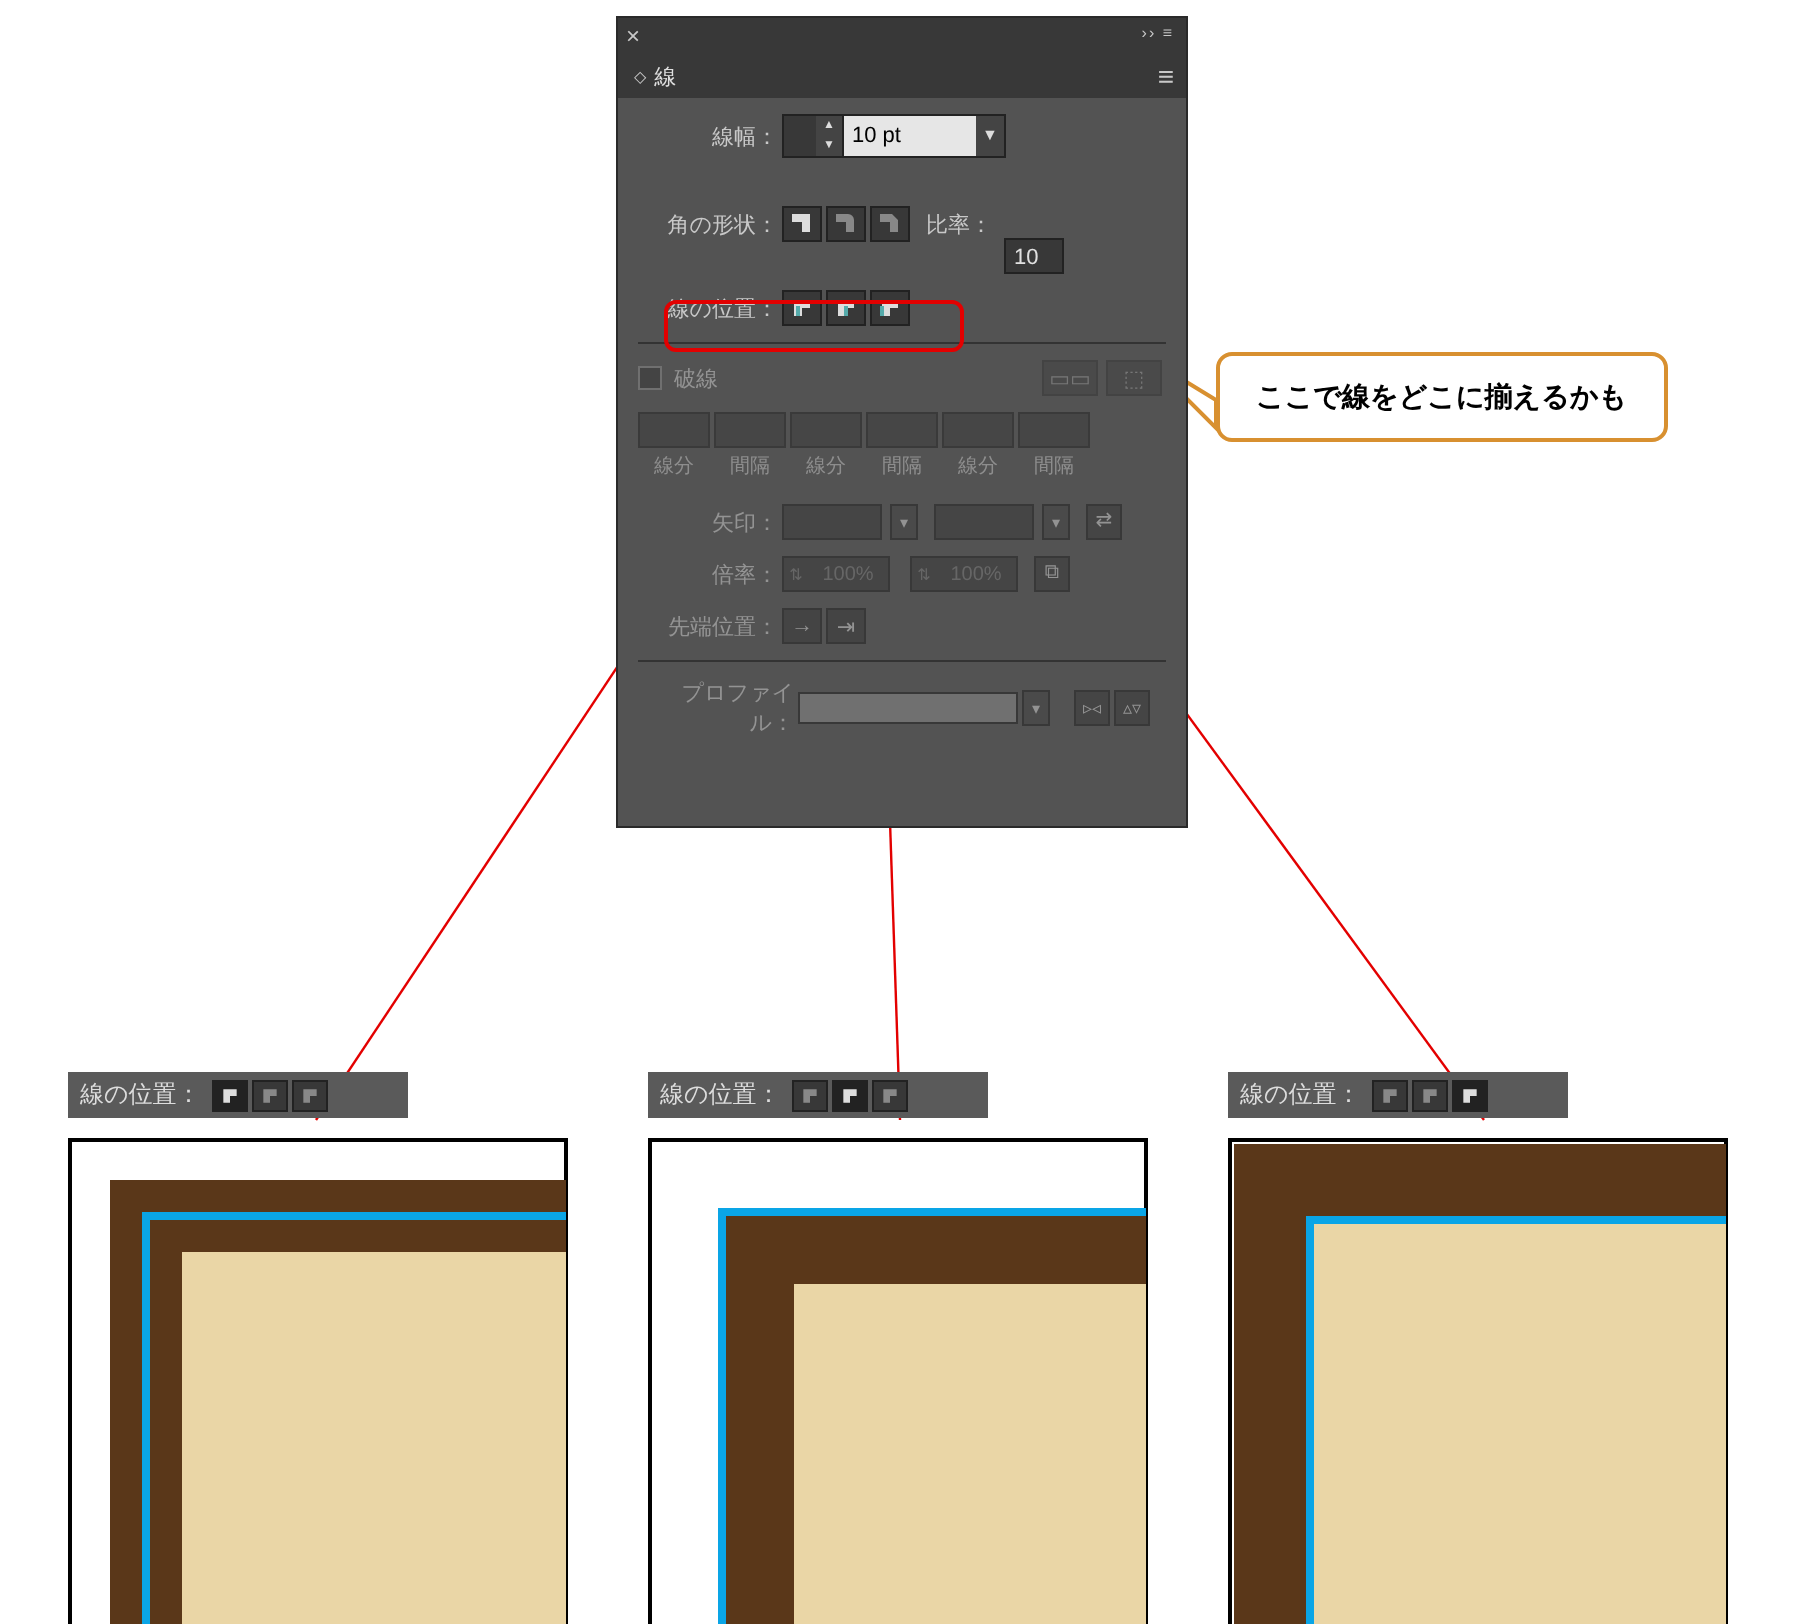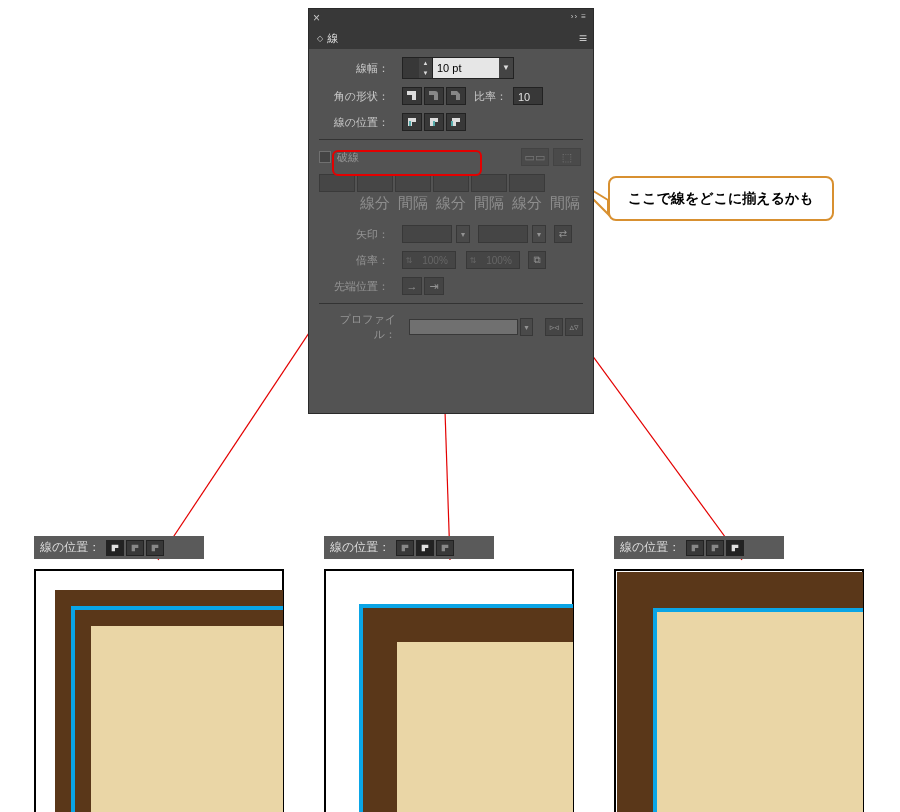--- a/index.html
+++ b/index.html
@@ -6,37 +6,37 @@
 body { width: 900px; height: 812px; background: #fff; font-family: sans-serif; position: relative; }
 .panel { position: absolute; top: 8px; left: 308px; width: 286px; height: 406px; background: #535353; color: #c8c8c8; font-size: 11px; border: 1px solid #2a2a2a; }
 .panel-header { height: 18px; background: #383838; display: flex; align-items: center; padding: 0 4px; }
 .close-x { color: #c8c8c8; font-size: 12px; cursor: pointer; }
 .dots { position: absolute; right: 6px; top: 3px; font-size: 8px; letter-spacing: 1px; }
 .panel-tabbar { height: 22px; background: #383838; display: flex; align-items: center; padding: 0 8px; position: relative; }
 .tab-title { color: #e0e0e0; }
 .tab-menu { position: absolute; right: 6px; color: #c8c8c8; font-size: 14px; }
 .panel-body { padding: 8px 10px 10px 10px; }
 .row { display: flex; align-items: center; margin-bottom: 8px; }
-.label { width: 70px; text-align: right; margin-right: 13px; color: #c8c8c8; }
+.label { width: 70px; text-align: right; margin-right: 2px; color: #c8c8c8; }
 .spin { display: flex; align-items: center; background: #383838; border: 1px solid #222; padding-left: 16px; }
 .spin-arrows { width: 14px; height: 20px; display: flex; flex-direction: column; background: #444; border-right: 1px solid #222; }
 .spin-arrows span { flex: 1; text-align: center; font-size: 6px; line-height: 10px; color: #ddd; }
 .spin-input { width: 66px; height: 20px; background: #e6e6e6; color: #000; padding: 0 4px; line-height: 20px; font-size: 11px; }
 .spin-dd { width: 14px; height: 20px; background: #444; text-align: center; font-size: 8px; line-height: 20px; color: #ddd; }
 .icon-btn { width: 20px; height: 18px; background: #383838; border: 1px solid #222; margin-right: 2px; display: inline-flex; align-items: center; justify-content: center; }
 .icon-btn svg { width: 12px; height: 12px; }
 .ratio-lbl { margin: 0 6px; }
-.ratio-val { width: 30px; height: 18px; background: #383838; border: 1px solid #222; padding: 0 4px; line-height: 18px; color: #e0e0e0; }
+.ratio-val { width: 30px; height: 18px; background: #383838; border: 1px solid #222; padding: 0 4px; line-height: 18px; color: #e0e0e0; margin-top: 32px; }
 .highlight-box { position: absolute; border: 2px solid #e30000; border-radius: 6px; pointer-events: none; }
 .dim { opacity: 0.55; }
 .hr { height: 1px; background: #333; margin: 4px 0 8px 0; }
 .checkbox-sq { width: 12px; height: 12px; border: 1px solid #888; background: #383838; margin-right: 6px; }
 .dash-inputs { display: flex; gap: 2px; margin: 6px 0 2px 0; opacity: 0.5; }
 .dash-inputs .cell { width: 36px; height: 18px; background: #3a3a3a; border: 1px solid #222; }
-.dash-labels { display: flex; gap: 2px; opacity: 0.5; font-size: 15px; justify-content: flex-end; }
+.dash-labels { display: flex; gap: 2px; opacity: 0.5; font-size: 10px; }
 .dash-labels span { width: 36px; text-align: center; }
 .right-icons { display: flex; gap: 2px; margin-left: auto; opacity: 0.55; }
 .right-icons .icon-btn { width: 28px; }
 .arrow-dd { width: 50px; height: 18px; background: #3a3a3a; border: 1px solid #222; margin-right: 4px; }
 .arrow-dd-btn { width: 14px; height: 18px; background: #444; border: 1px solid #222; margin-right: 8px; font-size: 8px; text-align: center; line-height: 18px; }
 .swap-icon { width: 18px; height: 18px; background: #3a3a3a; border: 1px solid #222; font-size: 10px; text-align: center; line-height: 16px; }
 .pct-box { width: 54px; height: 18px; background: #3a3a3a; border: 1px solid #222; display: flex; align-items: center; }
 .pct-box .sar { width: 12px; text-align: center; font-size: 8px; color: #777; }
 .pct-box .val { flex: 1; text-align: center; font-size: 10px; color: #777; }
 .profile-bar { width: 110px; height: 16px; background: linear-gradient(to bottom, #888, #888); border: 1px solid #222; }

